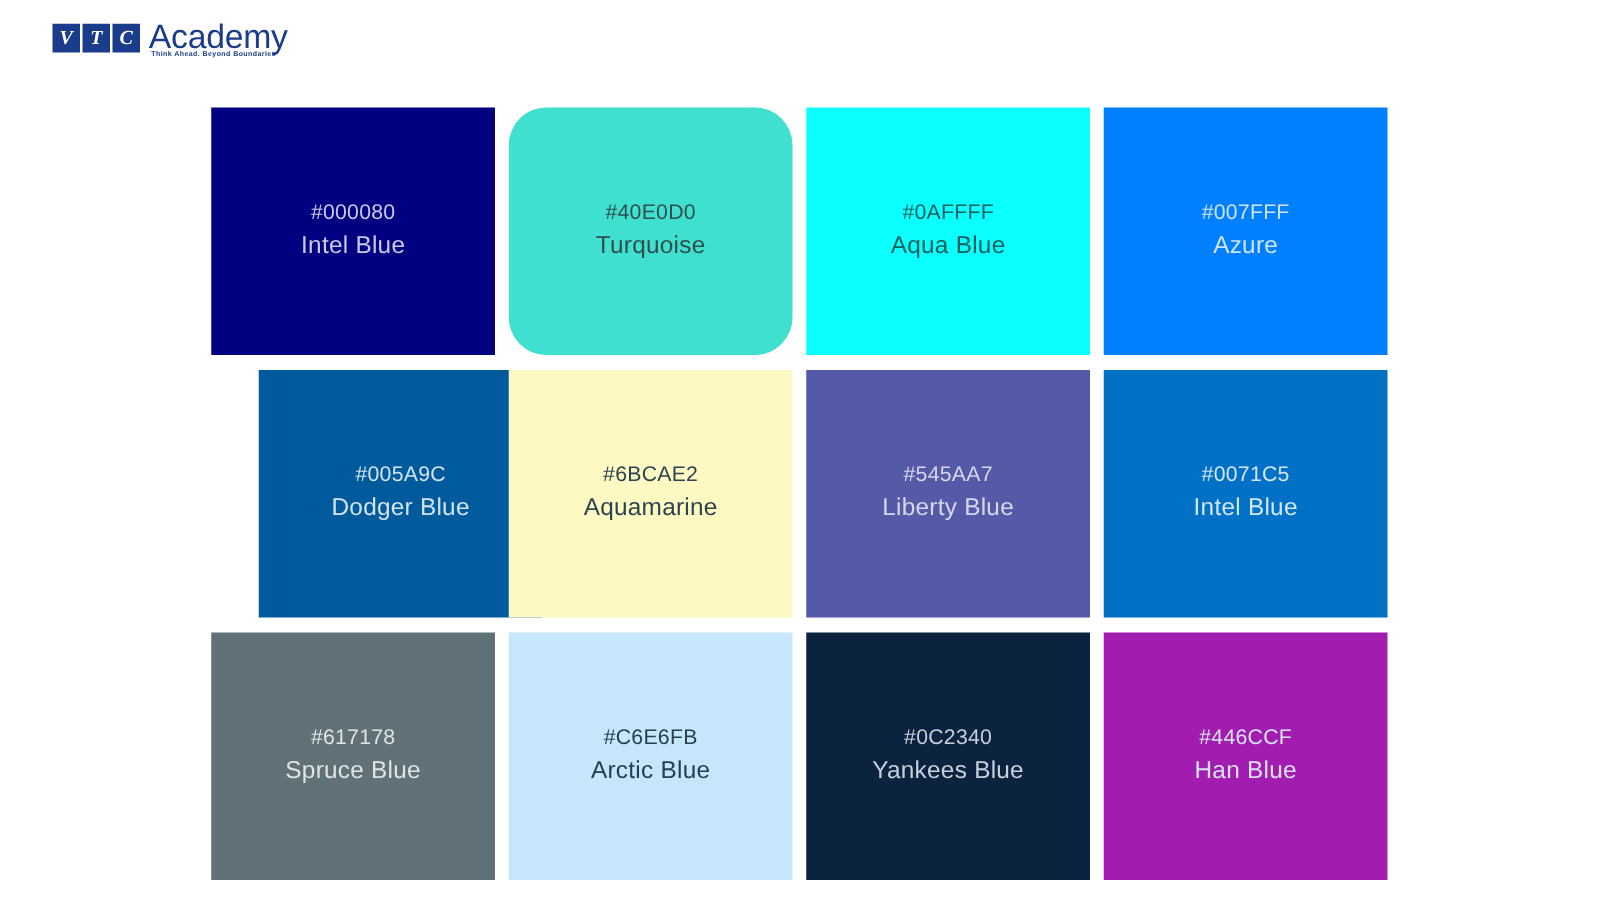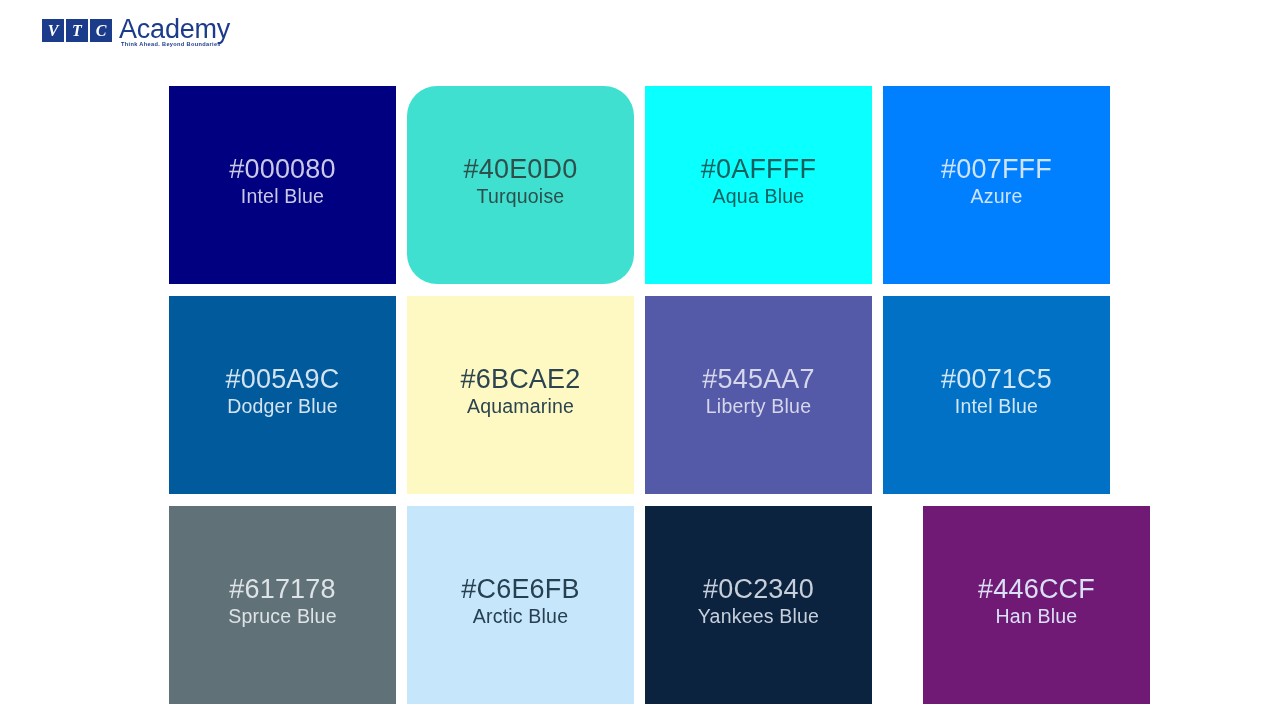--- a/index.html
+++ b/index.html
@@ -92,21 +92,21 @@
     height: 198px;
     display: flex;
     flex-direction: column;
     align-items: center;
     justify-content: flex-start;
     padding-top: 70px;
   }
 
   .swatch-hex {
     font-family: "Liberation Sans", sans-serif;
-    font-size: 27px;
+    font-size: 17px;
     font-weight: 300;
     line-height: 27px;
     letter-spacing: 0.2px;
     white-space: nowrap;
   }
 
   .swatch-name {
     font-family: "Liberation Sans", sans-serif;
     font-size: 19.5px;
     font-weight: 300;
@@ -140,21 +140,21 @@
       <div class="swatch-name">Turquoise</div>
     </div>
     <div class="swatch" style="background: rgb(10, 255, 255); color: rgb(20, 96, 95);">
       <div class="swatch-hex">#0AFFFF</div>
       <div class="swatch-name">Aqua Blue</div>
     </div>
     <div class="swatch" style="background: rgb(0, 127, 255); color: rgb(207, 228, 251);">
       <div class="swatch-hex">#007FFF</div>
       <div class="swatch-name">Azure</div>
     </div>
-    <div class="swatch" style="background: rgb(0, 90, 156); color: rgb(211, 227, 240);">
+    <div class="swatch" style="background: rgb(0, 90, 156); color: rgb(211, 227, 240); margin-left: 38px;">
       <div class="swatch-hex">#005A9C</div>
       <div class="swatch-name">Dodger Blue</div>
     </div>
     <div class="swatch" style="background: #fef9c3; color: rgb(43, 68, 80);">
       <div class="swatch-hex">#6BCAE2</div>
       <div class="swatch-name">Aquamarine</div>
     </div>
     <div class="swatch" style="background: rgb(84, 90, 167); color: rgb(214, 215, 234);">
       <div class="swatch-hex">#545AA7</div>
       <div class="swatch-name">Liberty Blue</div>
@@ -168,17 +168,17 @@
       <div class="swatch-name">Spruce Blue</div>
     </div>
     <div class="swatch" style="background: rgb(198, 230, 251); color: rgb(39, 64, 79);">
       <div class="swatch-hex">#C6E6FB</div>
       <div class="swatch-name">Arctic Blue</div>
     </div>
     <div class="swatch" style="background: rgb(12, 35, 64); color: rgb(199, 207, 218);">
       <div class="swatch-hex">#0C2340</div>
       <div class="swatch-name">Yankees Blue</div>
     </div>
-    <div class="swatch" style="background: #701a75; color: rgb(216, 225, 246); margin-left: 40px;">
+    <div class="swatch" style="background: #a21caf; color: rgb(216, 225, 246);">
       <div class="swatch-hex">#446CCF</div>
       <div class="swatch-name">Han Blue</div>
     </div>
   </div>
 
 </body></html>

